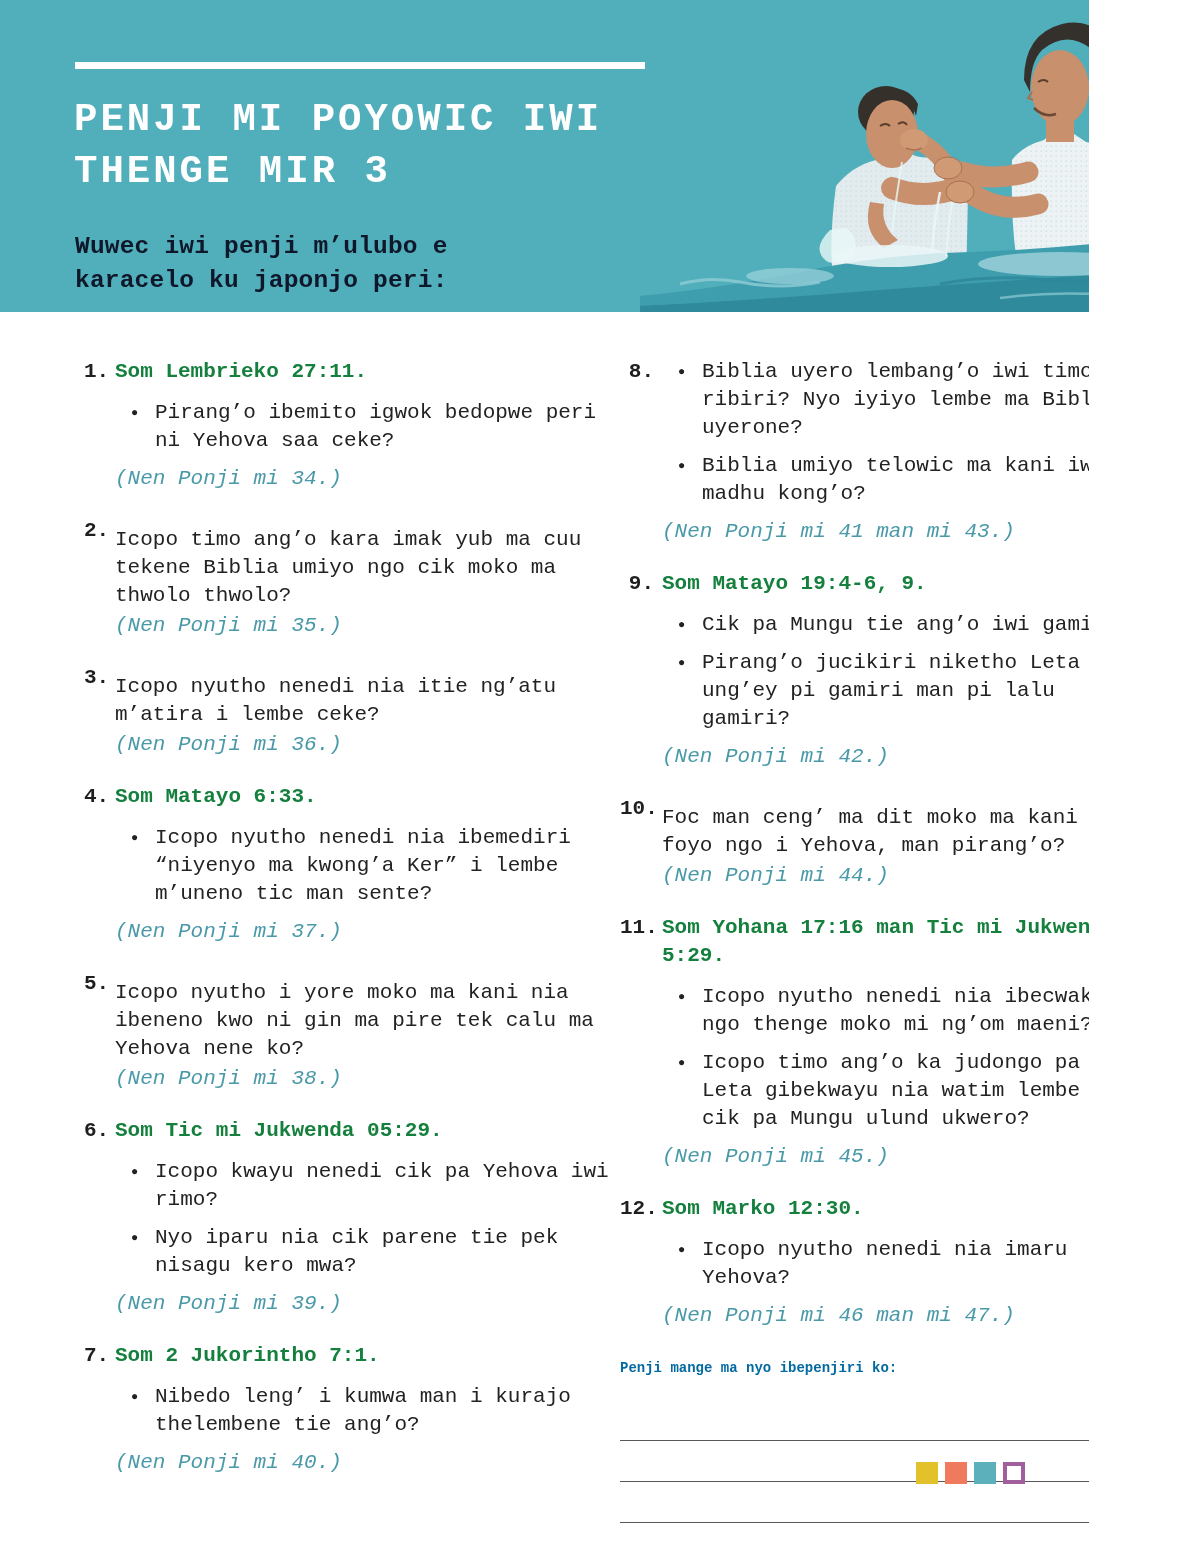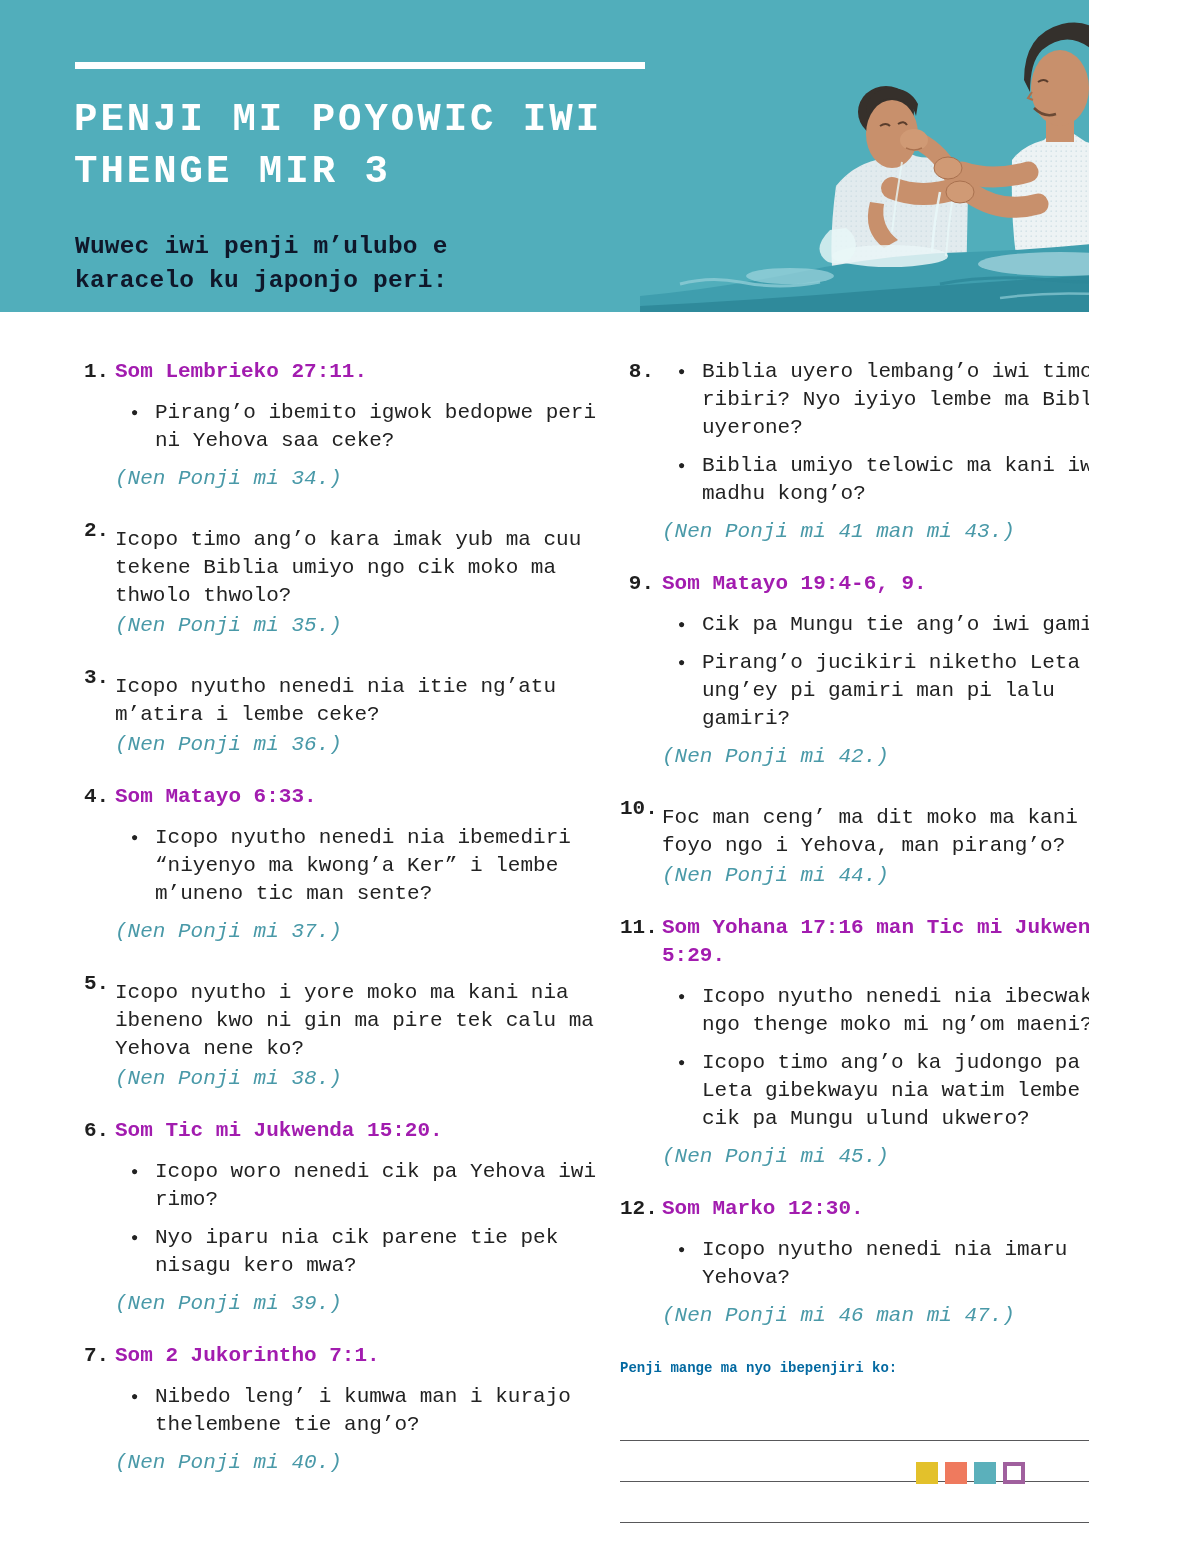--- a/index.html
+++ b/index.html
@@ -26,21 +26,21 @@
   
   .columns { position:absolute; top:312px; left:0; width:1200px; padding:46px 64px 0 84px; box-sizing:border-box; display:flex; }
   .col-left  { flex:0 0 536px; }
   .col-right { flex:1 1 auto; }
 
   .q { display:flex; margin-bottom:24px; }
   .q-num { flex:0 0 auto; font-weight:bold; font-size:21px; line-height:28px; text-align:right; color:#1f1f1f; }
   .col-left  .q-num { width:23px; margin-right:8px; }
   .col-right .q-num { width:34px; margin-right:8px; }
   .q-body { flex:1 1 auto; font-size:21px; line-height:28px; }
-  .q-heading { font-weight:bold; color:#a21caf; margin-bottom:13px; }
+  .q-heading { font-weight:bold; color:#15803d; margin-bottom:13px; }
   .q-text { color:#222;margin-top:9px; }
   .bullet { display:flex; margin-bottom:10px; }
   .dot { flex:0 0 40px; box-sizing:border-box; padding-left:16px; font-size:12px; line-height:28px; color:#222; }
   .b-text { flex:1 1 auto; }
   .q-ref { color:#4999a8; font-style:italic; margin-top:4px; }
   .q.plain .q-ref { margin-top:2px; }
 
   
   .extra-heading { font-weight:bold; font-size:14px; line-height:28px; color:#0369a1; margin:6px 0 0 0; }
   .write-lines { margin-top:18px; }
@@ -166,24 +166,24 @@
         <div class="q-num">5.</div>
         <div class="q-body">
           <div class="q-text">Icopo nyutho i yore moko ma kani nia ibeneno kwo ni gin ma pire tek calu ma Yehova nene ko?</div>
           <div class="q-ref">(Nen Ponji mi 38.)</div>
         </div>
       </div>
 
       <div class="q">
         <div class="q-num">6.</div>
         <div class="q-body">
-          <div class="q-heading">Som Tic mi Jukwenda 15:20.</div>
-          <div class="bullet">
-              <span class="dot">●</span>
-              <span class="b-text">Icopo woro nenedi cik pa Yehova iwi rimo?</span>
+          <div class="q-heading">Som Tic mi Jukwenda 05:29.</div>
+          <div class="bullet">
+              <span class="dot">●</span>
+              <span class="b-text">Icopo kwayu nenedi cik pa Yehova iwi rimo?</span>
             </div>
           <div class="bullet">
               <span class="dot">●</span>
               <span class="b-text">Nyo iparu nia cik parene tie pek nisagu kero mwa?</span>
             </div>
           <div class="q-ref">(Nen Ponji mi 39.)</div>
         </div>
       </div>
 
       <div class="q">

